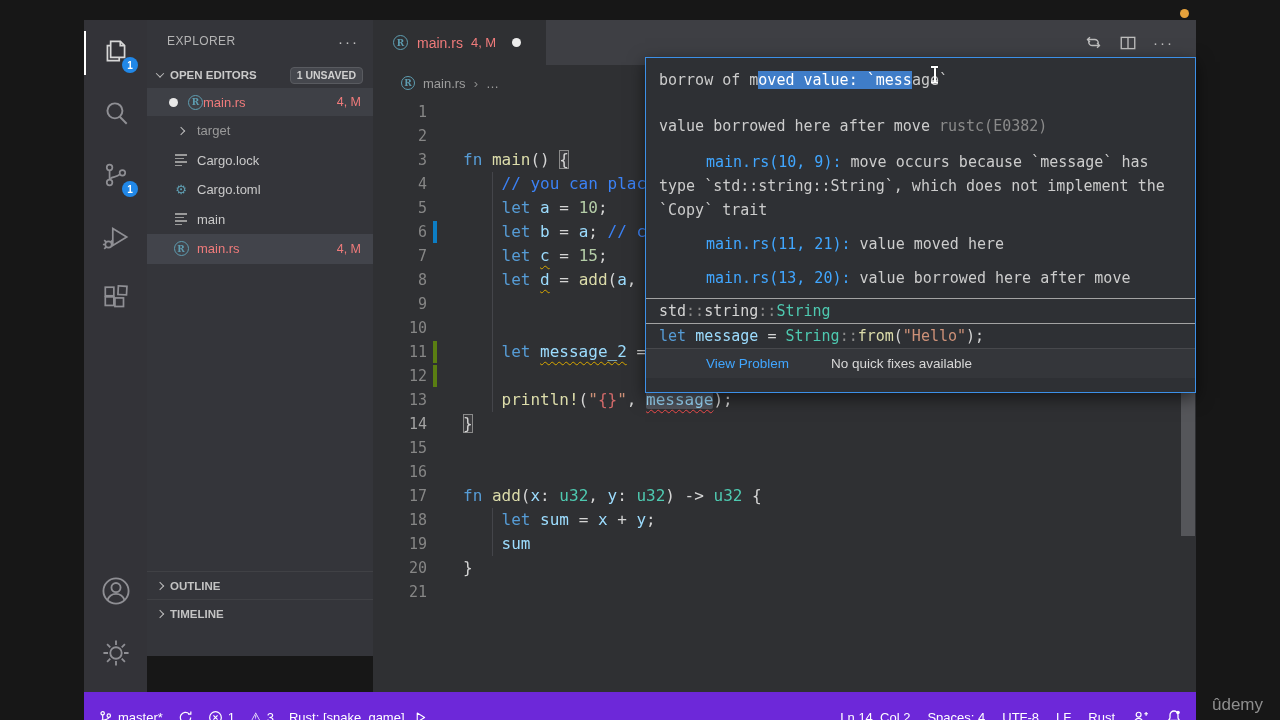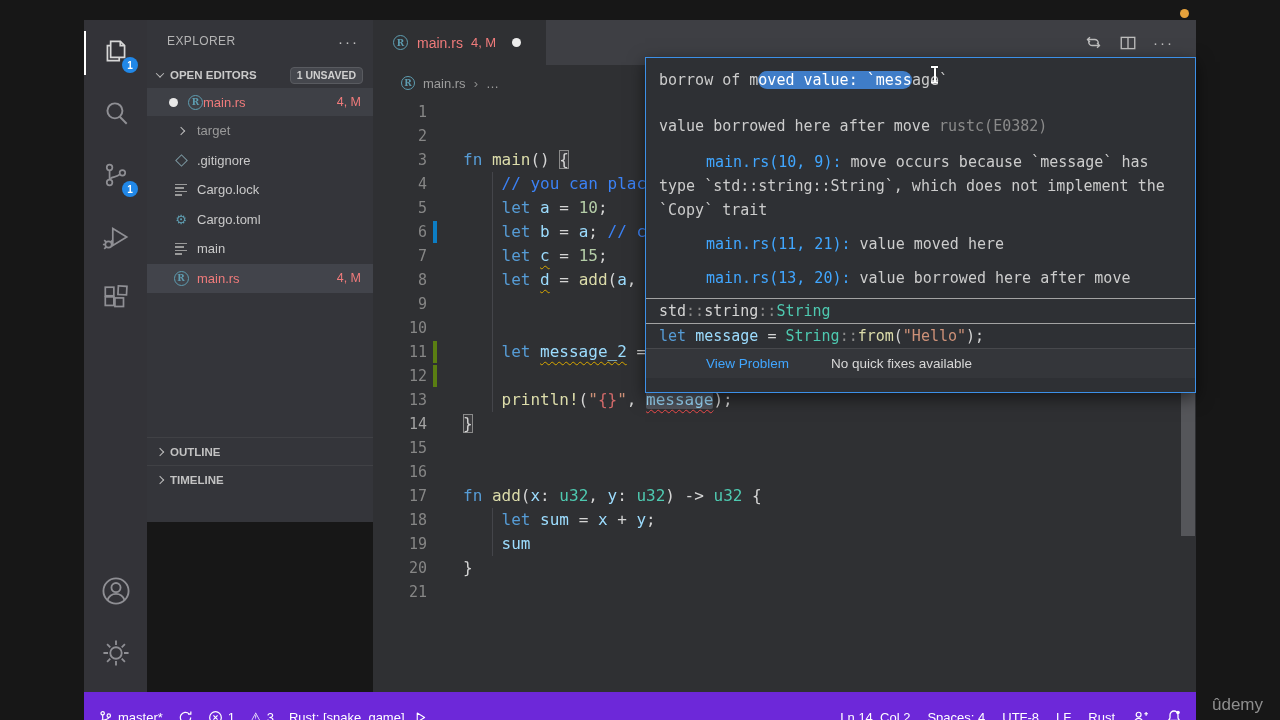--- a/index.html
+++ b/index.html
@@ -14,21 +14,21 @@
   .ab-bottom { margin-top:auto; display:flex; flex-direction:column; padding-bottom:12px; gap:12px; }
   .ab-item { position:relative; width:63px; height:50px; display:flex; align-items:center;
              justify-content:center; color:#8f8f94; cursor:pointer; }
   .ab-item.active { color:#d7d7d7; }
   .ab-item.active::before { content:""; position:absolute; left:0; top:3px; width:2px; height:44px; background:#ffffff; }
   .ab-badge { position:absolute; right:9px; bottom:5px; min-width:16px; height:16px; border-radius:8px;
               background:#2188e8; color:#fff; font-size:10px; font-weight:bold;
               display:flex; align-items:center; justify-content:center; padding:0 4px; }
 
   
-  .sidebar { position:absolute; left:147px; top:20px; width:226px; height:502px;
+  .sidebar { position:absolute; left:147px; top:20px; width:226px; height:636px;
              background:#34353a; color:#c3c3c3; font-size:13px; }
   .sb-header { height:42px; display:flex; align-items:center; padding:0 14px 0 20px; }
   .sb-header .ttl { font-size:12px; color:#b4b4b4; letter-spacing:.4px; }
   .sb-more { margin-left:auto; color:#c0c0c0; font-size:15px; letter-spacing:2px; cursor:pointer; }
   .sect { height:26px; display:flex; align-items:center; padding:0 10px 0 6px; font-weight:bold;
           font-size:11.5px; color:#cacaca; cursor:pointer; }
   .sect .chev { margin:0 7px 0 4px; }
   .chev { width:6px; height:6px; border-right:1.4px solid #bdbdbd; border-bottom:1.4px solid #bdbdbd;
           display:inline-block; flex:none; }
   .chev.down { transform:rotate(45deg) translate(-1px,-1px); }
@@ -83,21 +83,21 @@
   .d-br { box-shadow:inset 0 0 0 1px #8a8a8a; background:rgba(130,130,130,.15); }
   .indent-guide { position:absolute; width:1px; background:#44454a; left:119px; }
   .scroll-thumb { position:absolute; left:808px; width:14px; background:#55565a; cursor:pointer; }
 
   
   .popup { position:absolute; left:645px; top:57px; width:551px; height:336px; background:#2e3034;
            border:1px solid #3c90e8; box-shadow:0 5px 16px rgba(0,0,0,.55); z-index:10;
            font-family:"DejaVu Sans Mono",monospace; font-size:15px; color:#cccccc; overflow:hidden; }
   .pp-top { padding:8px 13px 8px; }
   .pp-title { line-height:24px; margin-top:2px; }
-  .pp-sel { background:#3f7dc8; color:#ffffff;border-radius:9px; }
+  .pp-sel { background:#3f7dc8; color:#ffffff; }
   .pp-note { line-height:24px; margin-top:22px; }
   .pp-src { color:#8a8a8a; }
   .pp-linkline { line-height:24px; margin-top:10px; }
   .pp-linkline:first-of-type { margin-top:12px; }
   .pp-link { color:#40a6ff; cursor:pointer;padding-left:47px; }
   .pp-code { border-top:1px solid #a3a3a3; padding:0 13px; line-height:24px; }
   .pp-status { border-top:1px solid #47484c; background:rgba(255,255,255,.03); height:30px;
                display:flex; align-items:center; padding:0 13px; font-family:"Liberation Sans",sans-serif;
                font-size:13.5px; color:#d8d8d8; }
   .pp-status .gap { width:42px; }
@@ -204,26 +204,20 @@
           <span class="red-name">main.rs</span>
           <span class="oe-badge">4, M</span>
         </div>
       </div>
     <div id="tree-list">
         <div class="tree-item dim">
           <span class="ticon">
             <span class="chev right"></span>
           </span>
           <span>target</span>
-        </div>
-        <div class="tree-item">
-          <span class="ticon">
-            <span class="diamond"></span>
-          </span>
-          <span>.gitignore</span>
         </div>
         <div class="tree-item">
           <span class="ticon">
             <span class="filelines">
               <i style="width: 12px;"></i>
               <i style="width: 9px;"></i>
               <i style="width: 12px;"></i>
               <i style="width: 7px;"></i>
             </span>
           </span>

